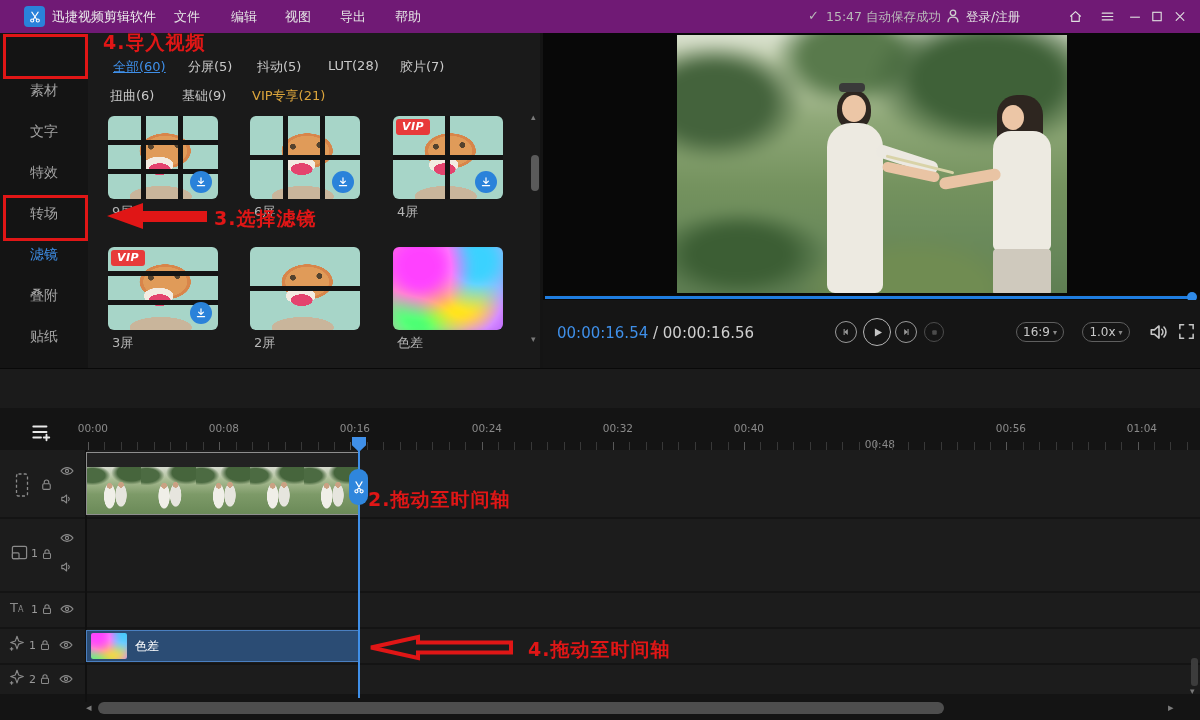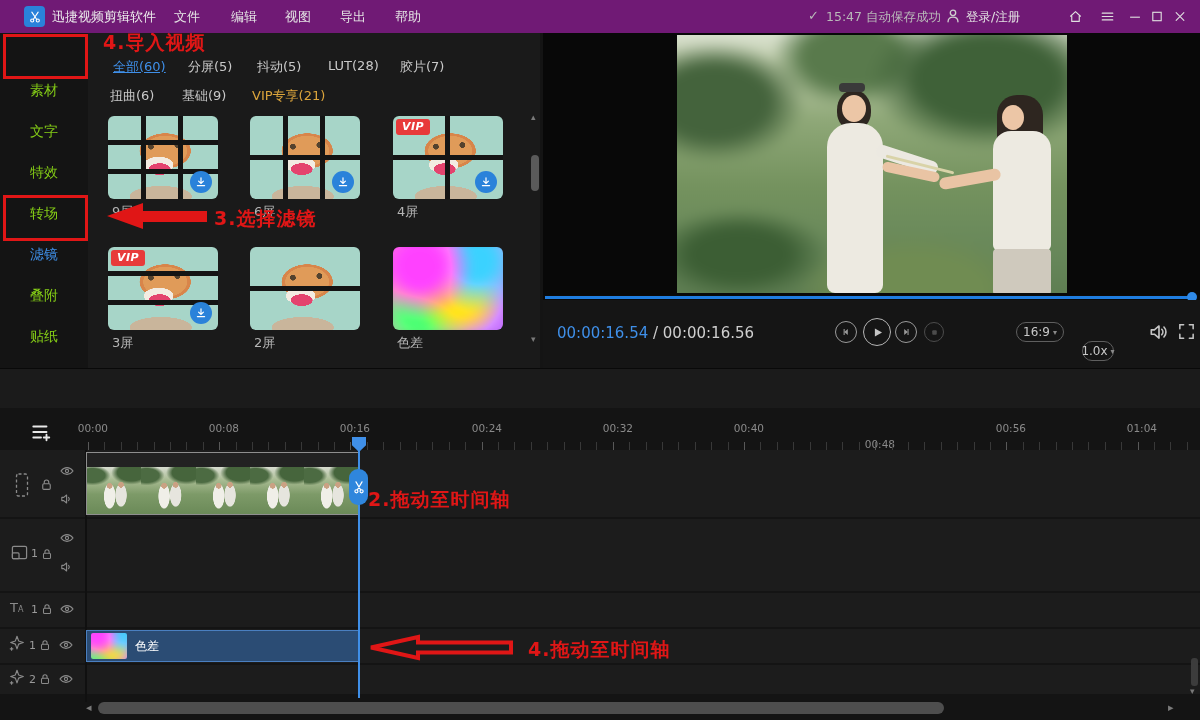--- a/index.html
+++ b/index.html
@@ -13,21 +13,21 @@
 
   
   .topbar { position:absolute; left:0; top:0; width:1200px; height:33px; background:#701a75; z-index:100; display:flex; align-items:center; }
   .logo { position:absolute; left:24px; top:6px; width:21px; height:21px; background:#2a82da; border-radius:4px; display:flex; align-items:center; justify-content:center; }
   .app-title { position:absolute; left:52px; top:8px; font-size:13px; color:#ececec; }
   .menu-item { position:absolute; top:8px; font-size:13px; color:#e4e4e4; cursor:default; }
   .win-btn { position:absolute; top:9px; color:#e0e0e0; }
 
   
   .sidebar { position:absolute; left:0; top:33px; width:88px; height:335px; background:#141414; }
-  .sb-item { position:absolute; left:0; width:88px; height:30px; text-align:center; font-size:14px; color:#84cc16; line-height:30px; cursor:default; }
+  .sb-item { position:absolute; left:0; width:88px; height:30px; text-align:center; font-size:14px; color:#a3a3a3; line-height:30px; cursor:default; }
   .sb-item.active { color:#3f8fe8; }
 
   
   .fpanel { position:absolute; left:88px; top:33px; width:452px; height:335px; background:#1a1a1a; }
   .tab { position:absolute; font-size:13px; color:#c9c9c9; }
   .tab.active { color:#3f8fe8; text-decoration:underline; }
   .tab.vip { color:#dca53c; }
   .card { position:absolute; width:110px; height:83px; border-radius:6px; overflow:hidden; }
   .card-label { position:absolute; font-size:13px; color:#b5b5b5; }
   .scene-cat { position:absolute; inset:0;
@@ -327,21 +327,21 @@
     </div>
     <div class="cbtn" style="left:381px; top:22px; width:20px; height:20px; border-color:#4c4c4c;">
       <svg class="ic" width="9" height="9" viewBox="0 0 20 20">
           <rect x="5" y="5" width="10" height="10" rx="2" fill="#4c4c4c"></rect>
         </svg>
     </div>
     <div class="pill" style="left:473px; top:22px; width:48px;">
       <span>16:9</span>
         <span class="caret">▾</span>
     </div>
-    <div class="pill" style="left:539px; top:22px; width:32px;margin-top:19px;">
+    <div class="pill" style="left:539px; top:22px; width:48px;">
       <span>1.0x</span>
         <span class="caret">▾</span>
     </div>
     <span class="abs" style="left:605px; top:21px;">
       <svg class="ic" width="22" height="22" viewBox="0 0 20 20" fill="none" stroke="#c5c5c5" stroke-width="1.5" stroke-linejoin="round">
           <path d="M3 8v4h2.8L10 15.5v-11L5.8 8z"></path>
           <path d="M12.5 7.5a3.6 3.6 0 0 1 0 5M14.5 5.5a6.5 6.5 0 0 1 0 9" stroke-linecap="round"></path>
         </svg>
     </span>
     <span class="abs" style="left:634px; top:22px;">

